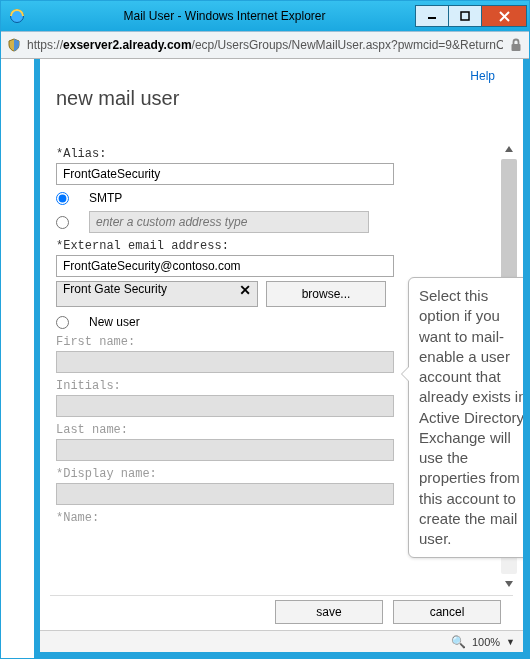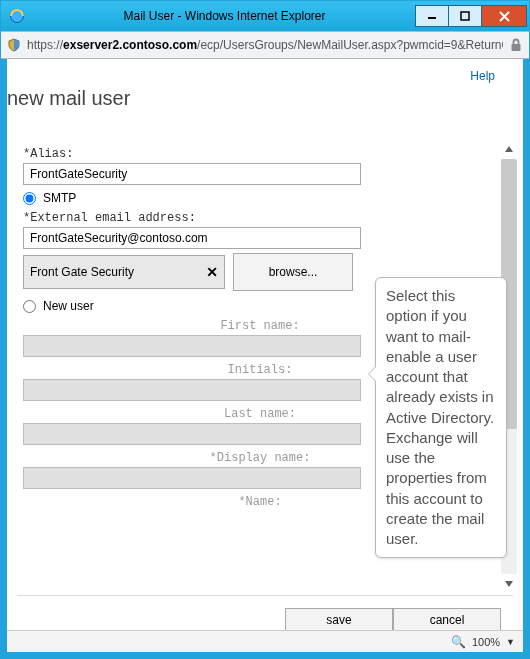--- a/index.html
+++ b/index.html
@@ -9,45 +9,45 @@
   .title-icon { width:20px; height:20px; margin:0 6px; display:flex; align-items:center; justify-content:center; }
   .title-text { flex:1; text-align:center; font-size:12px; color:#000; }
   .win-btns { display:flex; height:22px; margin-right:2px; }
   .win-btn { width:34px; height:22px; border:1px solid #1a6a8f; background:#d8eefb; display:flex; align-items:center; justify-content:center; margin-left:-1px; font-size:11px;}
   .win-btn.close { background:#d9512c; color:#fff; width:46px;}
   .addrbar { height:28px; border-top:1px solid #9dbfd4; border-bottom:1px solid #b6b6b6; background:#f0f3f5; display:flex; align-items:center; padding:0 4px; gap:4px; }
   .lock { width:18px; height:18px; display:flex; align-items:center; justify-content:center; color:#555; }
   .shield { width:18px; height:18px; display:flex; align-items:center; justify-content:center;}
   .url { flex:1; white-space:nowrap; overflow:hidden; color:#555; font-size:12px; }
   .url b { font-weight:600; color:#000; }
-  .content-wrap { flex:1; position:relative; background:#0f172a; overflow:hidden; border:6px solid #23a3dc; border-top:none;}
+  .content-wrap { flex:1; position:relative; background:#0f172a; overflow:hidden; border:6px solid #23a3dc; border-top:none;margin-left:33px;}
   .inner { position:absolute; inset:0; background:#fff; }
   .help { position:absolute; top:10px; right:28px; color:#0066cc; font-size:12px; }
-  .page-title { position:absolute; top:28px; left:0; font-size:20px; font-weight:300; color:#444; }
+  .page-title { position:absolute; top:28px; left:16px; font-size:20px; font-weight:300; color:#444; }
   .form-area { position:absolute; top:82px; left:16px; right:26px; bottom:60px; overflow:hidden; }
   .scrollbar { position:absolute; top:82px; right:6px; bottom:60px; width:16px; }
   .scroll-arrow { width:16px; height:16px; color:#555; display:flex; align-items:center; justify-content:center; font-size:11px; cursor:pointer;}
   .scroll-track { position:absolute; top:18px; bottom:18px; width:16px; background:#f0f0f0; border-radius:2px;}
   .scroll-thumb { position:absolute; top:0; width:16px; background:#c9c9c9; border-radius:2px; height:270px;}
   .scroll-arrow.bottom { position:absolute; bottom:0; }
   .field-label { font-size:12px; color:#333; margin:6px 0 2px 0;font-family:Liberation Mono, monospace; }
-  .disabled-label { color:#9b9b9b;text-align:center; }
+  .disabled-label { color:#9b9b9b; }
   input[type=text].field { width:338px; height:22px; border:1px solid #a8a8a8; padding:2px 6px; font-size:12px; font-family:inherit; background:#fff; color:#000;}
   input[type=text].field.disabled { background:#e1e1e1; color:#888; border-color:#bdbdbd;}
-  .radio-row { display:flex; align-items:center; gap:7px; margin:6px 0; }
+  .radio-row { display:flex; align-items:center; gap:20px; margin:6px 0; }
   input[type=radio] { width:13px; height:13px; margin:0;}
   .custom-type { width:280px; height:22px; border:1px solid #bdbdbd; background:#e7e7e7; color:#9a9a9a; padding:2px 6px; font-size:12px; font-style:italic; font-family:inherit;}
   .user-row { display:flex; align-items:center; gap:8px; margin:4px 0 8px 0;}
-  .picker { width:202px; height:34px; border:1px solid #a8a8a8; background:#e8e8e8; display:flex; align-items:center; padding:0 6px; font-size:12px;}
+  .picker { width:202px; height:26px; border:1px solid #a8a8a8; background:#e8e8e8; display:flex; padding:0 6px; font-size:12px;}
   .picker .clear { margin-left:auto; font-weight:bold; font-size:14px; color:#000; cursor:pointer;}
-  .browse-btn { width:120px; height:38px; border:1px solid #a8a8a8; background:#f3f3f3; font-size:12px; cursor:pointer;}
+  .browse-btn { width:120px; height:26px; border:1px solid #a8a8a8; background:#f3f3f3; font-size:12px; cursor:pointer;}
   .tooltip { position:absolute; top:218px; left:368px; width:132px; background:#fff; border:1px solid #b9b9b9; border-radius:6px; padding:8px 10px; font-size:15px; color:#555; line-height:1.35; box-shadow:0 1px 3px rgba(0,0,0,.12);}
   .tooltip::before { content:""; position:absolute; left:-8px; top:88px; width:0; height:0; border-top:8px solid transparent; border-bottom:8px solid transparent; border-right:8px solid #b9b9b9;}
   .tooltip::after { content:""; position:absolute; left:-7px; top:89px; width:0; height:0; border-top:7px solid transparent; border-bottom:7px solid transparent; border-right:7px solid #fff;}
-  .button-bar { position:absolute; bottom:20px; right:22px; display:flex; }
+  .button-bar { position:absolute; bottom:28px; right:22px; display:flex; gap:10px;}
   .action-btn { width:108px; height:24px; border:1px solid #a8a8a8; background:#f3f3f3; font-size:12px; cursor:pointer;}
   .statusbar { position:absolute; bottom:0; left:0; right:0; height:22px; border-top:1px solid #ccc; background:#f4f4f4; display:flex; align-items:center; justify-content:flex-end; padding:0 8px; gap:6px; font-size:11px; color:#333;}
   .hr { position:absolute; bottom:56px; left:10px; right:10px; height:1px; background:#dcdcdc;}
   .zoom-icon { color:#3a7abf; font-size:12px;}
 </style>
 </head>
 <body>
 
 <div class="window">
 
@@ -79,41 +79,45 @@
     </div>
   </div>
 
   <div class="addrbar">
     <span class="shield">
       <svg width="14" height="14" viewBox="0 0 14 14">
           <path d="M7 1 L12 3 V7 C12 10 9.5 12.5 7 13 C4.5 12.5 2 10 2 7 V3 Z" fill="#d4b24a" stroke="#8a6f1e"></path>
           <path d="M7 1 L12 3 V7 C12 10 9.5 12.5 7 13 Z" fill="#4f8fd6"></path>
         </svg>
     </span>
-    <span class="url"><span>https://</span><b>exserver2.contoso.com</b><span>/ecp/UsersGroups/NewMailUser.aspx?pwmcid=9&amp;ReturnO</span></span>
+    <span class="url"><span>https://</span><b>exserver2.already.com</b><span>/ecp/UsersGroups/NewMailUser.aspx?pwmcid=9&amp;ReturnO</span></span>
     <span class="lock">
       <svg width="12" height="14" viewBox="0 0 12 14">
           <rect x="1.5" y="6" width="9" height="7" rx="1" fill="#888"></rect>
           <path d="M3.5 6 V4 a2.5 2.5 0 0 1 5 0 V6" fill="none" stroke="#888" stroke-width="1.8"></path>
         </svg>
     </span>
   </div>
 
   <div class="content-wrap">
     <div class="inner">
       <a class="help">Help</a>
       <div class="page-title">new mail user</div>
 
       <div class="form-area">
         <div class="field-label">*Alias:</div>
         <input type="text" class="field" value="FrontGateSecurity" style="">
 
         <div class="radio-row">
           <input type="radio" checked="" style="">
           <span>SMTP</span>
+        </div>
+        <div class="radio-row">
+          <input type="radio" style="">
+          <input type="text" class="custom-type" disabled="" placeholder="enter a custom address type" style="">
         </div>
 
         <div class="field-label">*External email address:</div>
         <input type="text" class="field" value="FrontGateSecurity@contoso.com" style="">
 
         <div class="user-row">
           <div class="picker">
             <span>Front Gate Security</span>
             <span class="clear">✕</span>
           </div>

